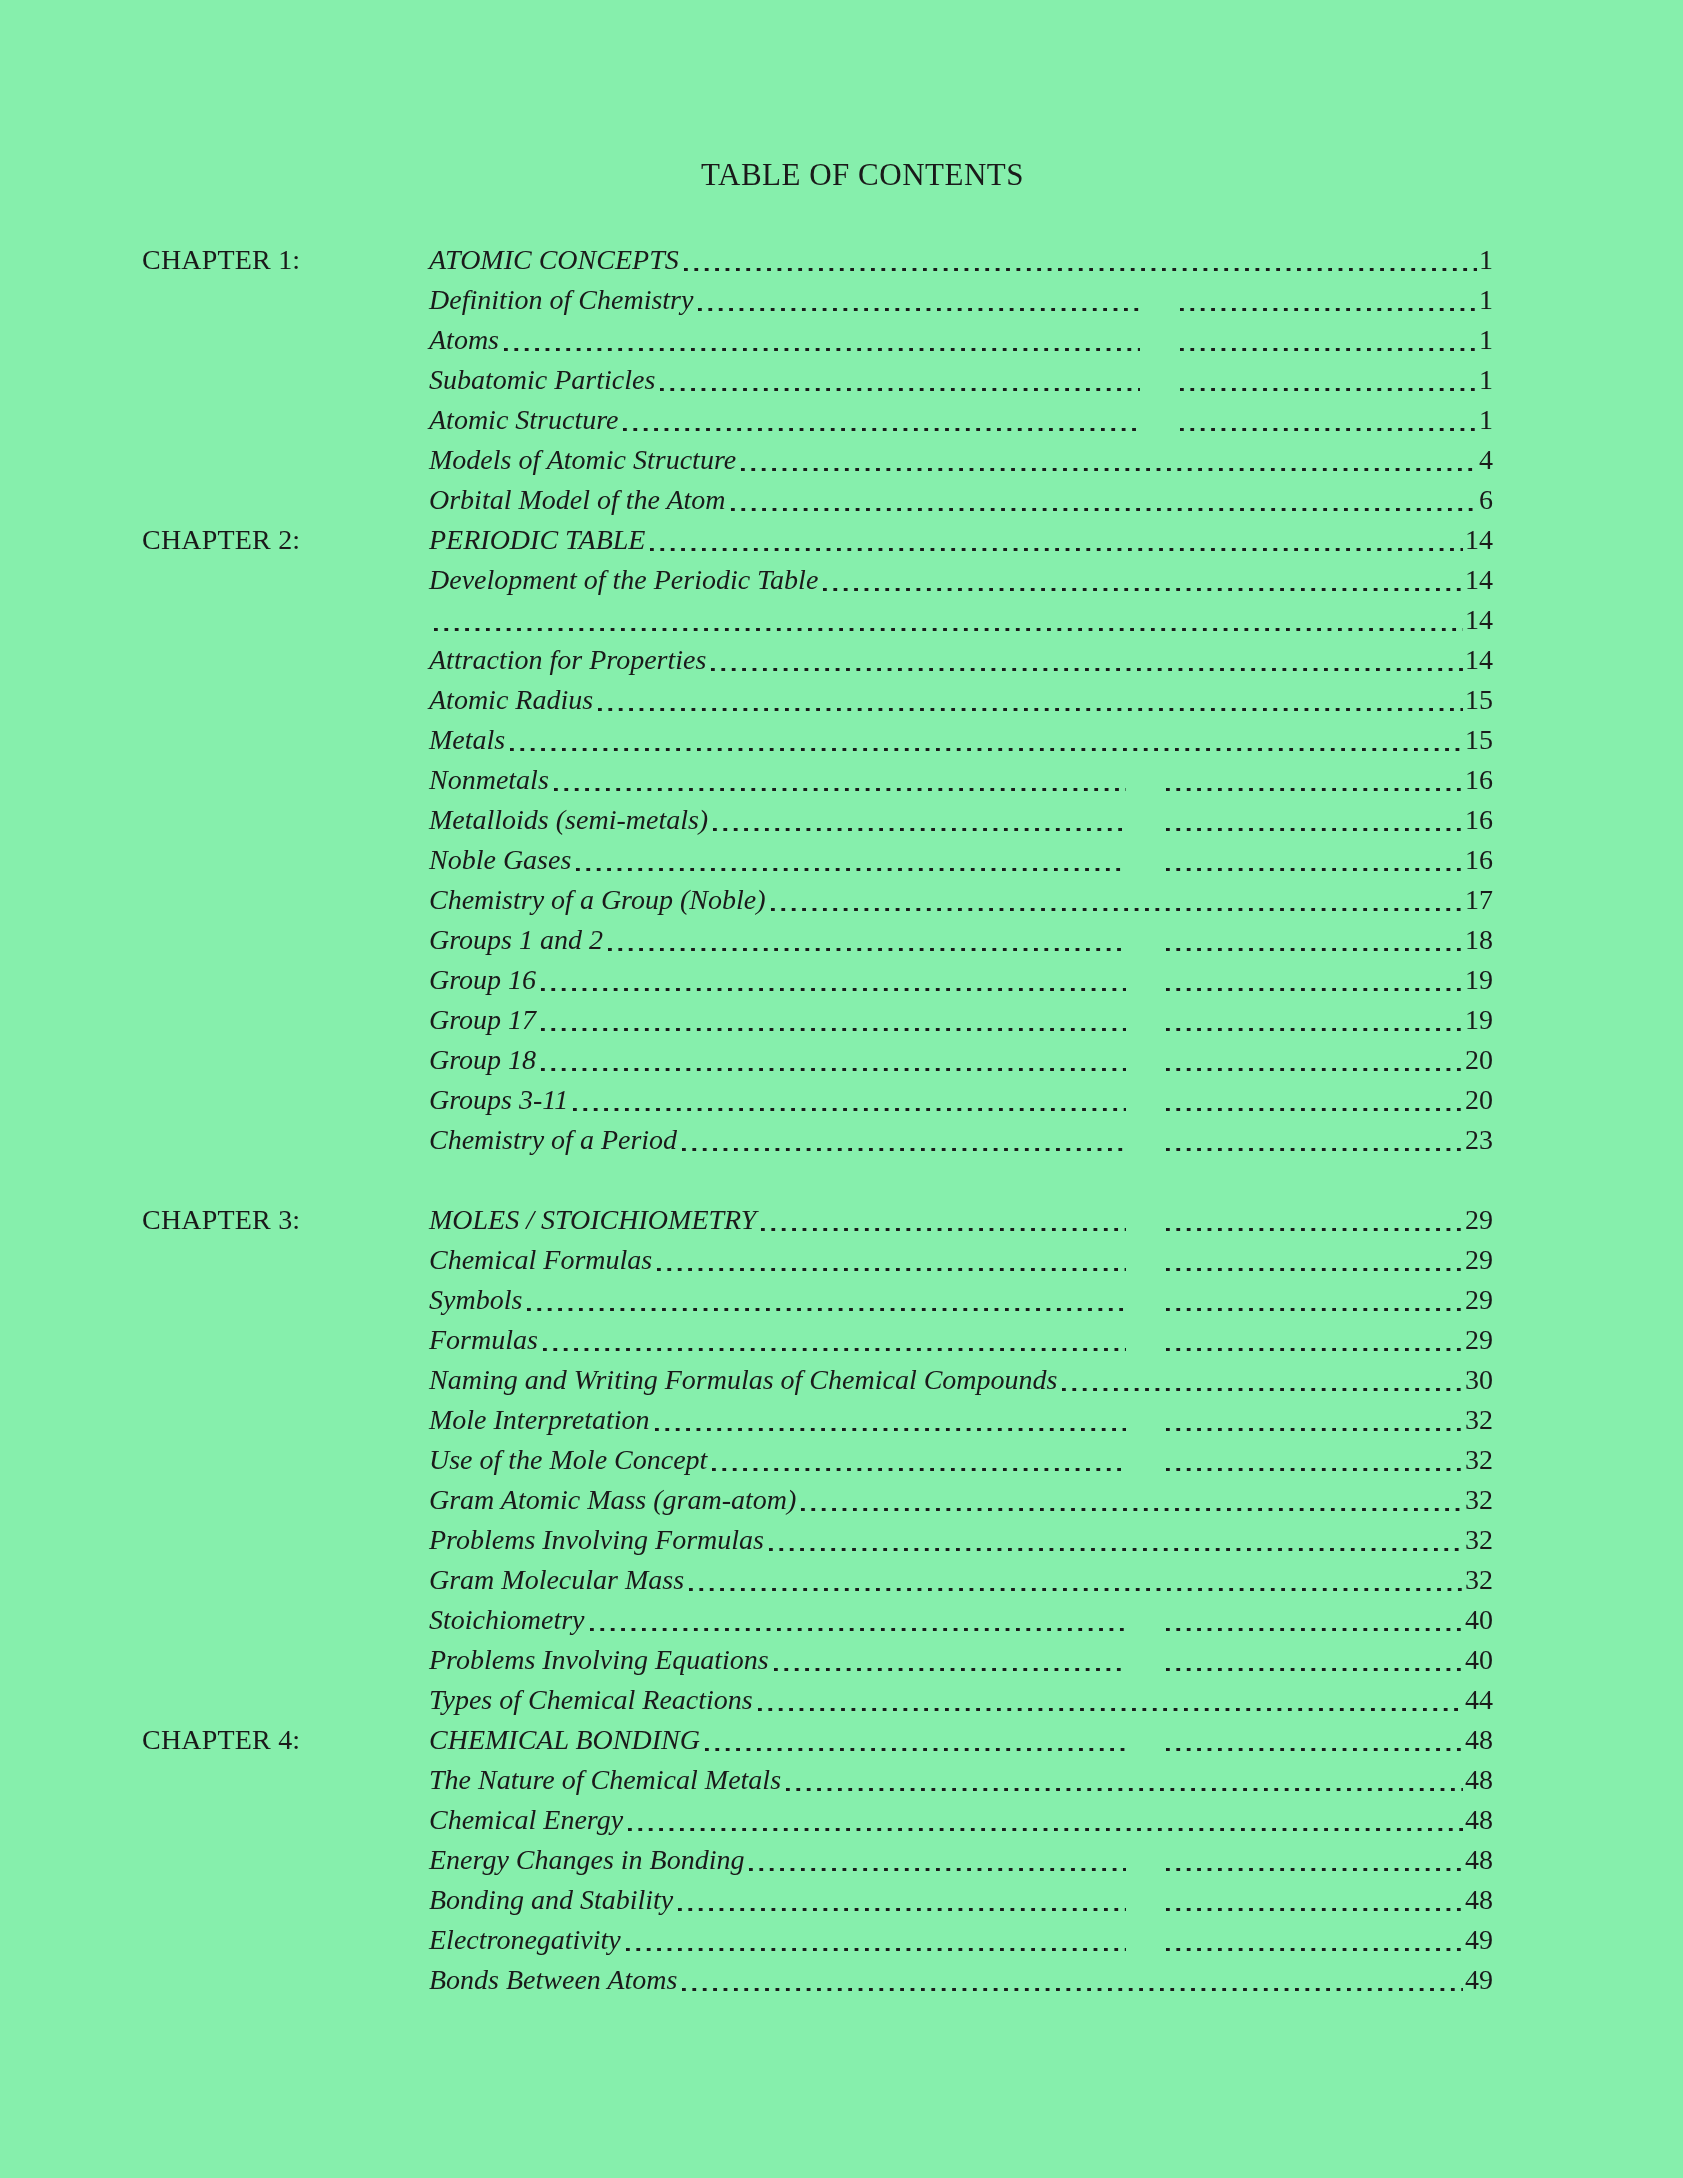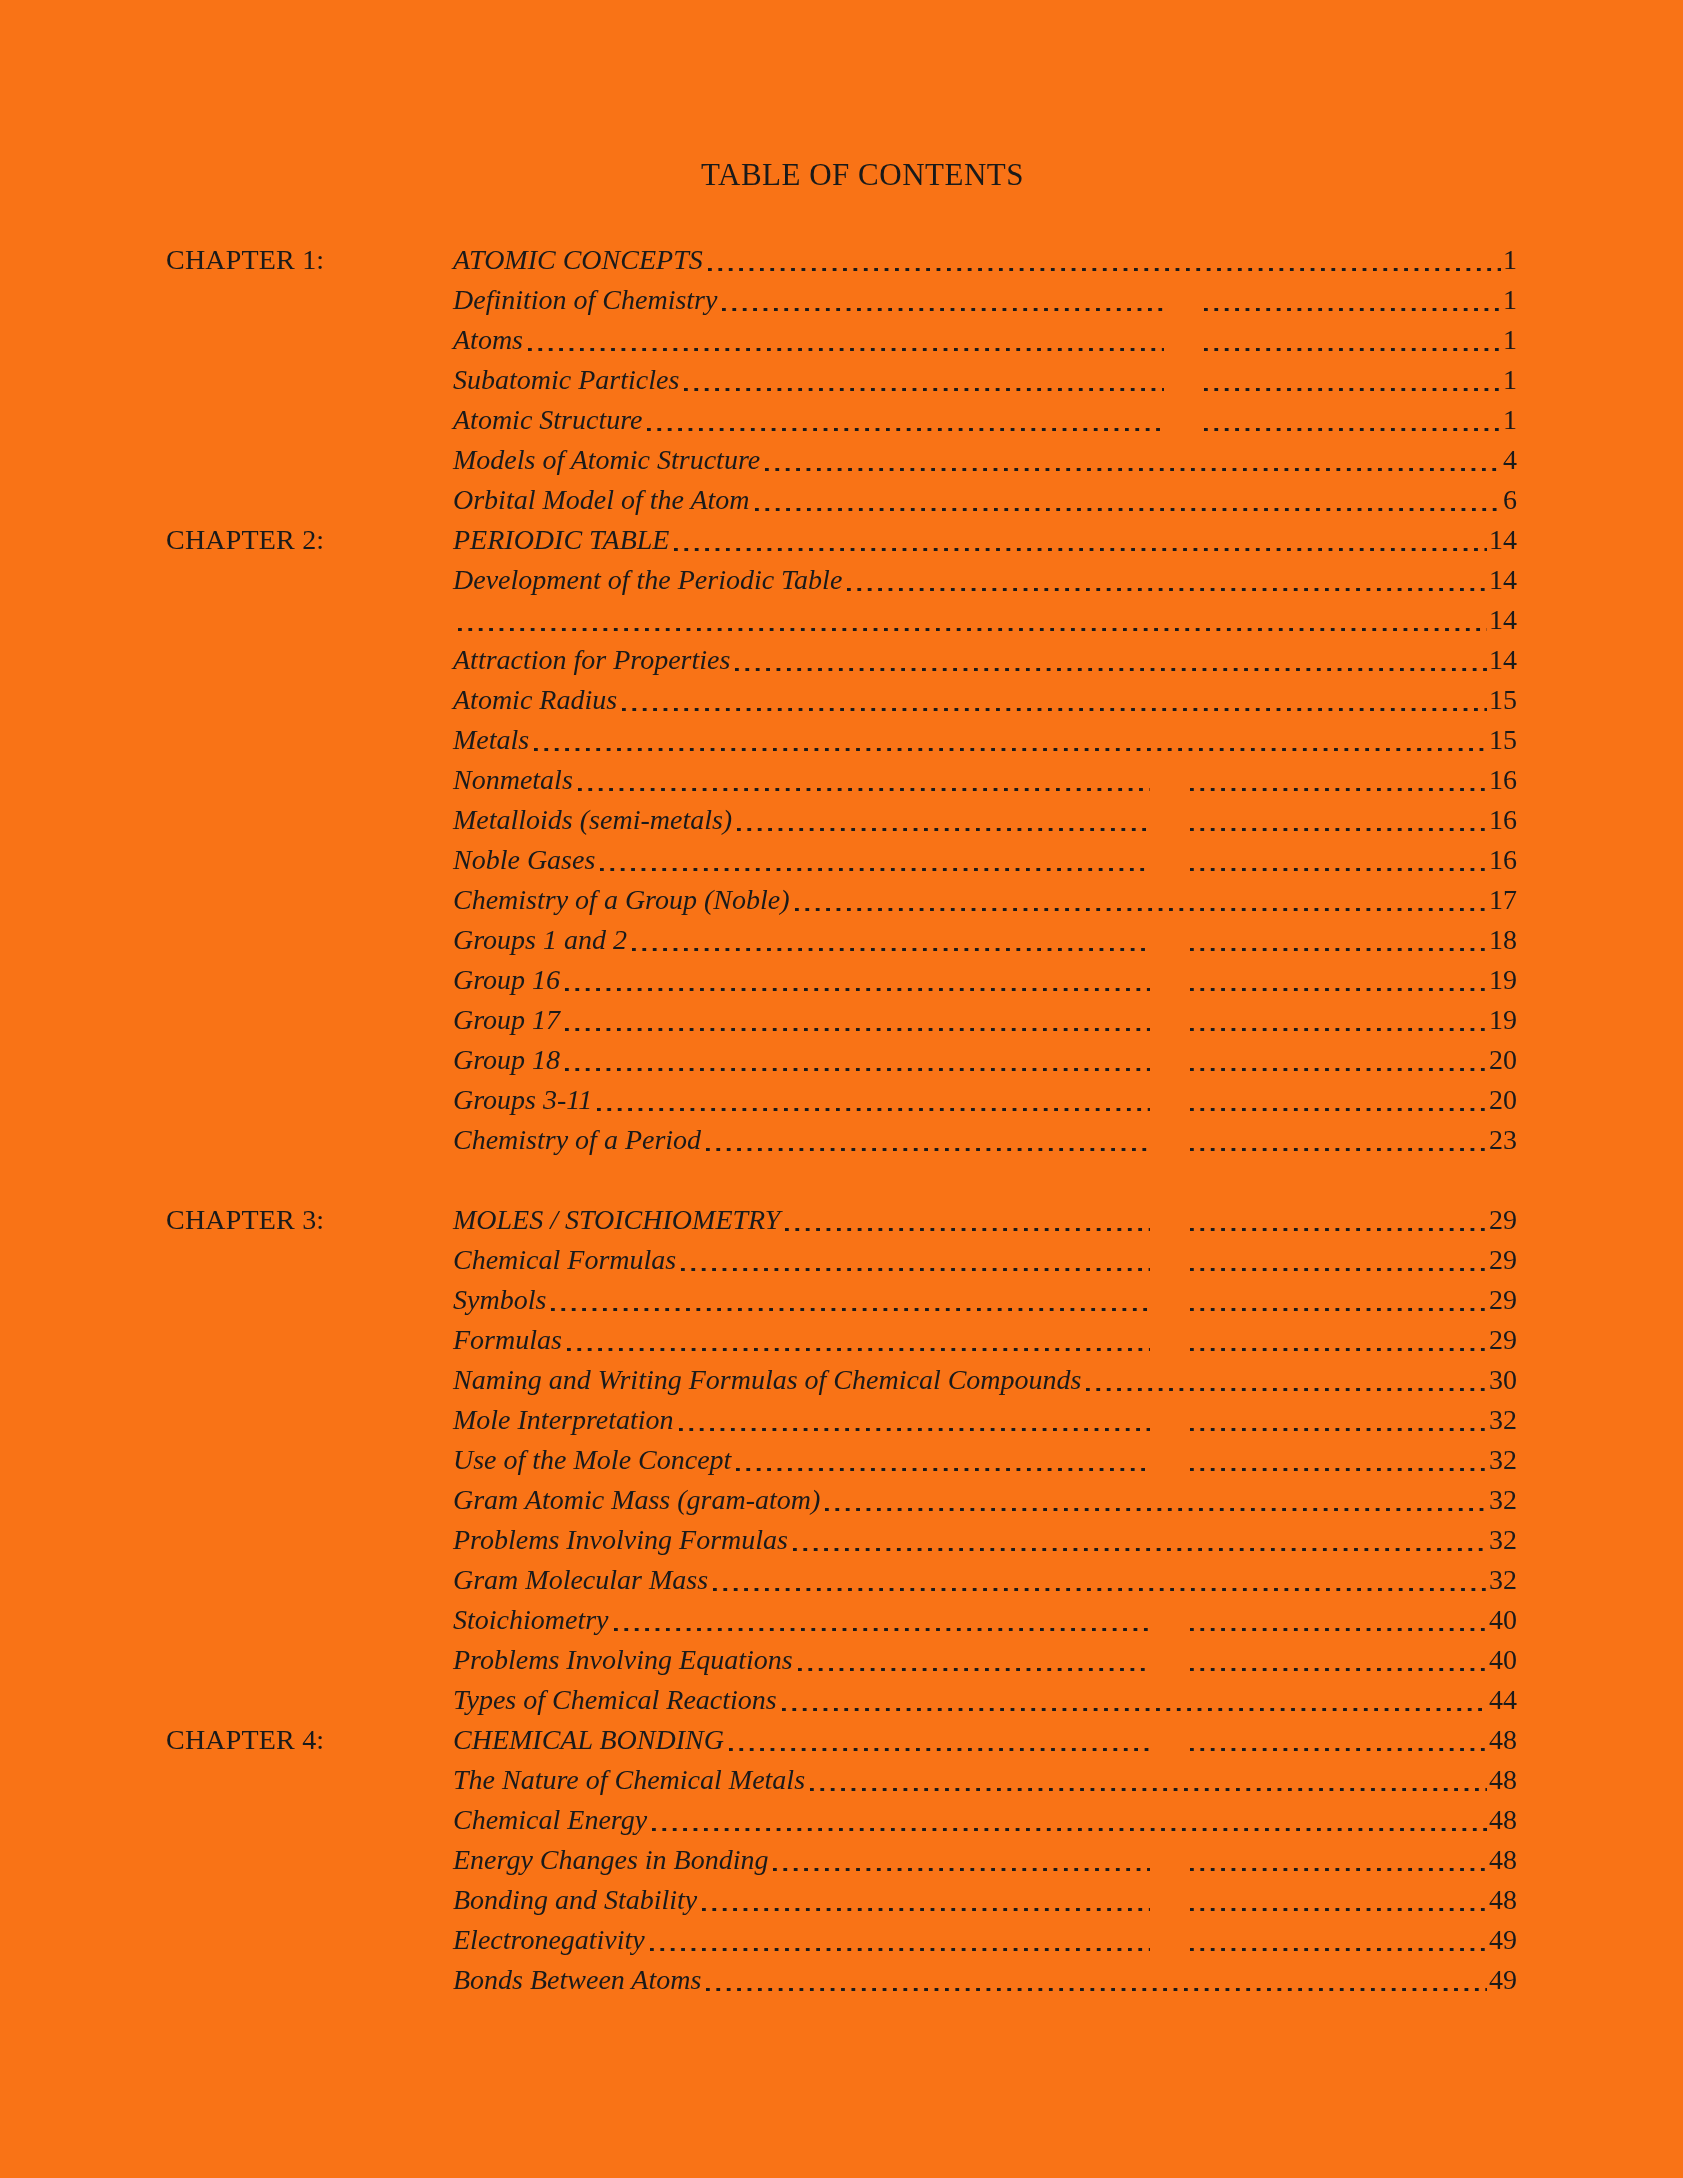--- a/index.html
+++ b/index.html
@@ -6,38 +6,37 @@
   body {
     width: 1683px; height: 2178px;
     background: #ffffff;
     font-family: "Liberation Serif", "DejaVu Serif", serif;
     color: #1a1a1a;
     position: relative;
     overflow: hidden;
   }
   .page {
     position: absolute; inset: 0;
-    background: #f97316;
+    background: #86efac;
   }
   .title {
     position: absolute;
     top: 159px; left: 0; width: 100%;
     box-sizing: border-box;
     padding-left: 42px;
     text-align: center;
     font-size: 31px;
     line-height: 31px;
     letter-spacing: 0.5px;
     white-space: nowrap;
   }
   .toc {
     position: absolute;
     left: 142px; top: 240px;
     width: 1351px;
-    margin-left: 24px;
   }
   .row {
     display: flex;
     align-items: baseline;
     height: 40px;
     line-height: 40px;
     font-size: 28px;
     white-space: nowrap;
   }
   .spacer { height: 40px; }

